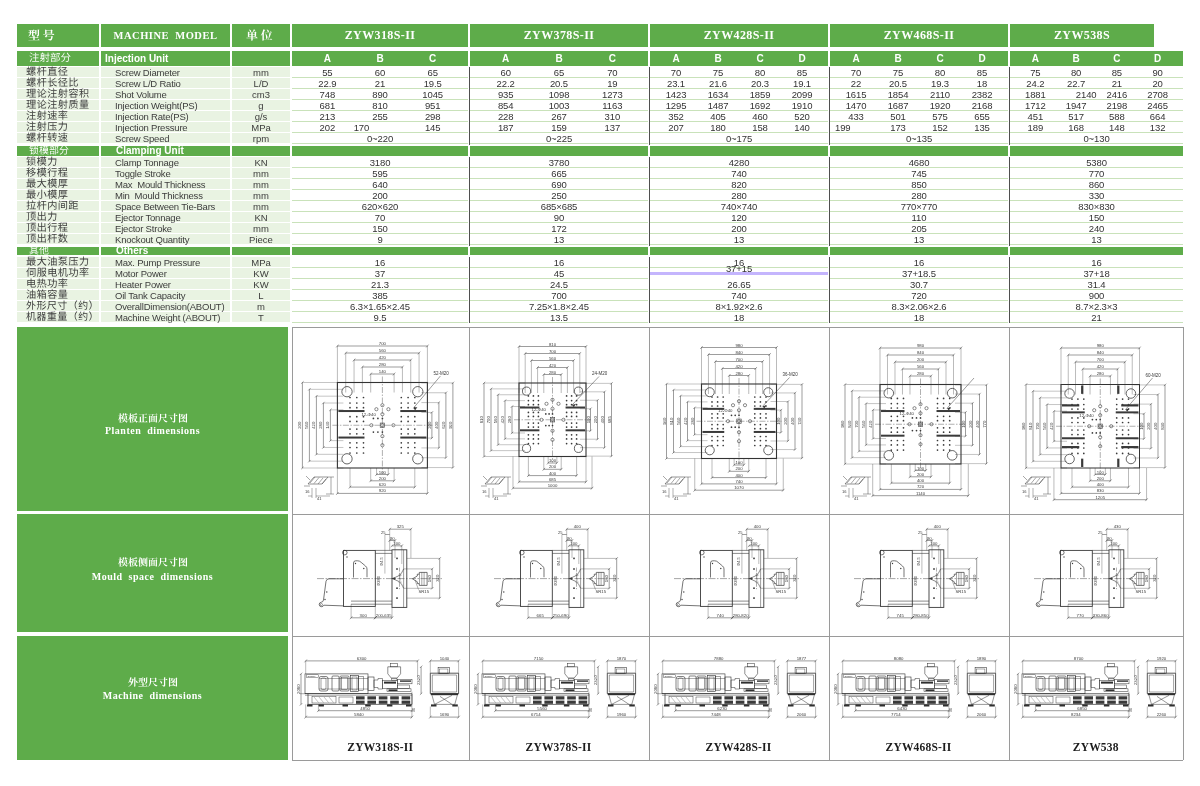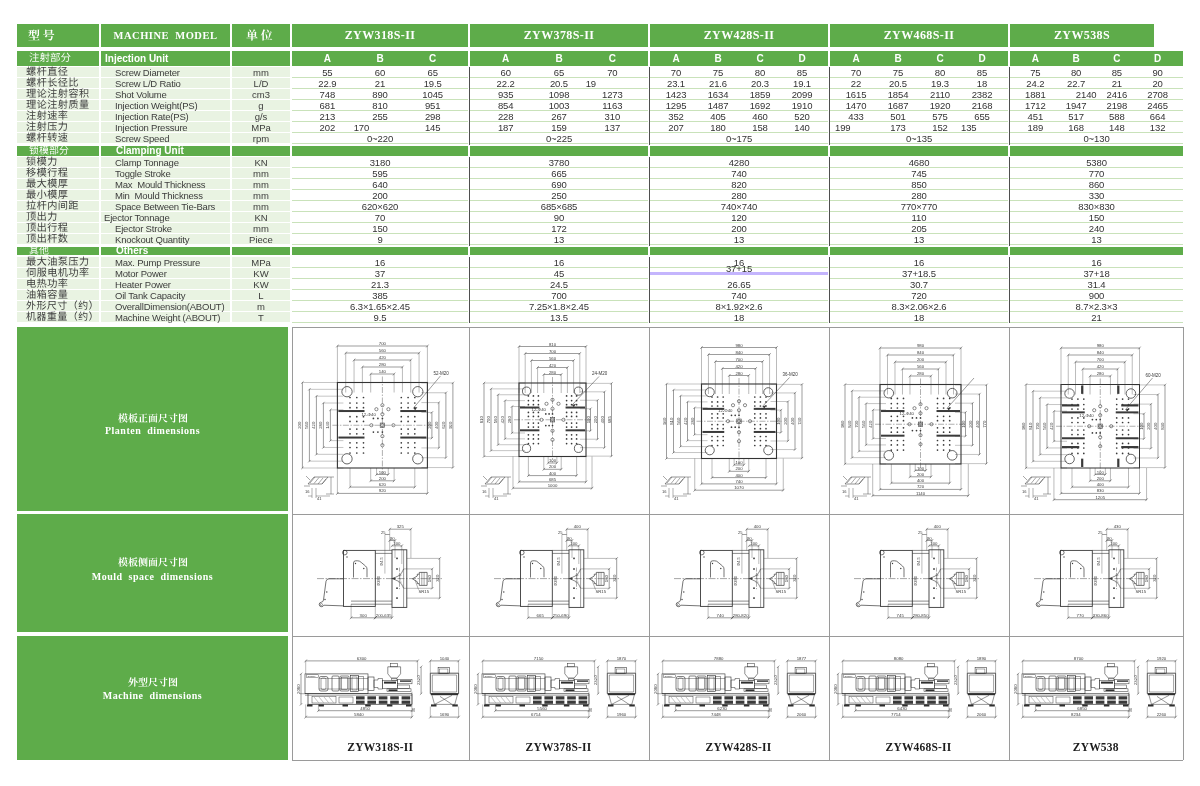--- a/index.html
+++ b/index.html
@@ -197,21 +197,21 @@
     <div style="position:absolute;left:101px;top:78px;width:129px;height:11px;background:#e9f3e2;box-sizing:border-box;border-bottom:1px solid #fff;display:flex;align-items:center;padding-left:14px;color:#3d3d3d;font:9.5px 'Liberation Sans',sans-serif;letter-spacing:-0.2px;white-space:nowrap;z-index:1;">Screw L/D Ratio</div>
     <div style="position:absolute;left:232px;top:78px;width:58px;height:11px;background:#e9f3e2;box-sizing:border-box;border-bottom:1px solid #fff;display:flex;align-items:center;justify-content:center;color:#3d3d3d;font:9.5px 'Liberation Sans',sans-serif;">L/D</div>
     <div style="position:absolute;left:292px;top:78px;width:176px;height:11px;box-sizing:border-box;border-bottom:1px solid #c9e2ba;display:flex;align-items:center;padding:0 9px;color:#333;font:9.5px 'Liberation Sans',sans-serif;letter-spacing:-0.1px;">
       <div style="flex:1;text-align:center;">22.9</div>
       <div style="flex:1;text-align:center;">21</div>
       <div style="flex:1;text-align:center;">19.5</div>
     </div>
     <div style="position:absolute;left:470px;top:78px;width:178px;height:11px;box-sizing:border-box;border-bottom:1px solid #c9e2ba;display:flex;align-items:center;padding:0 9px;color:#333;font:9.5px 'Liberation Sans',sans-serif;letter-spacing:-0.1px;">
       <div style="flex:1;text-align:center;">22.2</div>
       <div style="flex:1;text-align:center;">20.5</div>
-      <div style="flex:1;">19</div>
+      <div style="flex:1;text-align:center;">19</div>
     </div>
     <div style="position:absolute;left:650px;top:78px;width:178px;height:11px;box-sizing:border-box;border-bottom:1px solid #c9e2ba;display:flex;align-items:center;padding:0 5px;color:#333;font:9.5px 'Liberation Sans',sans-serif;letter-spacing:-0.1px;">
       <div style="flex:1;text-align:center;">23.1</div>
       <div style="flex:1;text-align:center;">21.6</div>
       <div style="flex:1;text-align:center;">20.3</div>
       <div style="flex:1;text-align:center;">19.1</div>
     </div>
     <div style="position:absolute;left:830px;top:78px;width:178px;height:11px;box-sizing:border-box;border-bottom:1px solid #c9e2ba;display:flex;align-items:center;padding:0 5px;color:#333;font:9.5px 'Liberation Sans',sans-serif;letter-spacing:-0.1px;">
       <div style="flex:1;text-align:center;">22</div>
       <div style="flex:1;text-align:center;">20.5</div>
@@ -373,21 +373,21 @@
     <div style="position:absolute;left:650px;top:122px;width:178px;height:11px;box-sizing:border-box;border-bottom:1px solid #c9e2ba;display:flex;align-items:center;padding:0 5px;color:#333;font:9.5px 'Liberation Sans',sans-serif;letter-spacing:-0.1px;">
       <div style="flex:1;text-align:center;">207</div>
       <div style="flex:1;text-align:center;">180</div>
       <div style="flex:1;text-align:center;">158</div>
       <div style="flex:1;text-align:center;">140</div>
     </div>
     <div style="position:absolute;left:830px;top:122px;width:178px;height:11px;box-sizing:border-box;border-bottom:1px solid #c9e2ba;display:flex;align-items:center;padding:0 5px;color:#333;font:9.5px 'Liberation Sans',sans-serif;letter-spacing:-0.1px;">
       <div style="flex:1;">199</div>
       <div style="flex:1;text-align:center;">173</div>
       <div style="flex:1;text-align:center;">152</div>
-      <div style="flex:1;text-align:left;">135</div>
+      <div style="flex:1;text-align:center;">135</div>
     </div>
     <div style="position:absolute;left:1010px;top:122px;width:173px;height:11px;box-sizing:border-box;border-bottom:1px solid #c9e2ba;display:flex;align-items:center;padding:0 5px;color:#333;font:9.5px 'Liberation Sans',sans-serif;letter-spacing:-0.1px;">
       <div style="flex:1;text-align:center;">189</div>
       <div style="flex:1;text-align:center;">168</div>
       <div style="flex:1;text-align:center;">148</div>
       <div style="flex:1;text-align:center;">132</div>
     </div>
     <div style="position:absolute;left:17px;top:133px;width:82px;height:11px;background:#e9f3e2;box-sizing:border-box;border-bottom:1px solid #fff;display:flex;align-items:center;padding-left:9px;">
       <svg style="" width="42.4" height="11.7" viewBox="0 0 4160.0 1150">
         <g fill="#3d3d3d" transform="translate(0,880) scale(1,-1)">
@@ -509,21 +509,21 @@
     <div style="position:absolute;left:1010px;top:201px;width:173px;height:11px;box-sizing:border-box;border-bottom:1px solid #c9e2ba;display:flex;align-items:center;justify-content:center;color:#333;font:9.5px 'Liberation Sans',sans-serif;letter-spacing:-0.1px;">830×830</div>
     <div style="position:absolute;left:17px;top:212px;width:82px;height:11px;background:#e9f3e2;box-sizing:border-box;border-bottom:1px solid #fff;display:flex;align-items:center;padding-left:9px;">
       <svg style="" width="31.8" height="11.7" viewBox="0 0 3120.0 1150">
         <g fill="#3d3d3d" transform="translate(0,880) scale(1,-1)">
           <use href="#g38" x="0"></use>
           <use href="#g39" x="1040.0"></use>
           <use href="#g23" x="2080.0"></use>
         </g>
       </svg>
     </div>
-    <div style="position:absolute;left:101px;top:212px;width:129px;height:11px;background:#e9f3e2;box-sizing:border-box;border-bottom:1px solid #fff;display:flex;align-items:center;padding-left:3px;color:#3d3d3d;font:9.5px 'Liberation Sans',sans-serif;letter-spacing:-0.2px;white-space:nowrap;z-index:1;">Ejector Tonnage</div>
+    <div style="position:absolute;left:101px;top:212px;width:129px;height:11px;background:#e9f3e2;box-sizing:border-box;border-bottom:1px solid #fff;display:flex;align-items:center;padding-left:14px;color:#3d3d3d;font:9.5px 'Liberation Sans',sans-serif;letter-spacing:-0.2px;white-space:nowrap;z-index:1;">Ejector Tonnage</div>
     <div style="position:absolute;left:232px;top:212px;width:58px;height:11px;background:#e9f3e2;box-sizing:border-box;border-bottom:1px solid #fff;display:flex;align-items:center;justify-content:center;color:#3d3d3d;font:9.5px 'Liberation Sans',sans-serif;">KN</div>
     <div style="position:absolute;left:292px;top:212px;width:176px;height:11px;box-sizing:border-box;border-bottom:1px solid #c9e2ba;display:flex;align-items:center;justify-content:center;color:#333;font:9.5px 'Liberation Sans',sans-serif;letter-spacing:-0.1px;">70</div>
     <div style="position:absolute;left:470px;top:212px;width:178px;height:11px;box-sizing:border-box;border-bottom:1px solid #c9e2ba;display:flex;align-items:center;justify-content:center;color:#333;font:9.5px 'Liberation Sans',sans-serif;letter-spacing:-0.1px;">90</div>
     <div style="position:absolute;left:650px;top:212px;width:178px;height:11px;box-sizing:border-box;border-bottom:1px solid #c9e2ba;display:flex;align-items:center;justify-content:center;color:#333;font:9.5px 'Liberation Sans',sans-serif;letter-spacing:-0.1px;">120</div>
     <div style="position:absolute;left:830px;top:212px;width:178px;height:11px;box-sizing:border-box;border-bottom:1px solid #c9e2ba;display:flex;align-items:center;justify-content:center;color:#333;font:9.5px 'Liberation Sans',sans-serif;letter-spacing:-0.1px;">110</div>
     <div style="position:absolute;left:1010px;top:212px;width:173px;height:11px;box-sizing:border-box;border-bottom:1px solid #c9e2ba;display:flex;align-items:center;justify-content:center;color:#333;font:9.5px 'Liberation Sans',sans-serif;letter-spacing:-0.1px;">150</div>
     <div style="position:absolute;left:17px;top:223px;width:82px;height:11px;background:#e9f3e2;box-sizing:border-box;border-bottom:1px solid #fff;display:flex;align-items:center;padding-left:9px;">
       <svg style="" width="42.4" height="11.7" viewBox="0 0 4160.0 1150">
         <g fill="#3d3d3d" transform="translate(0,880) scale(1,-1)">
           <use href="#g38" x="0"></use>

